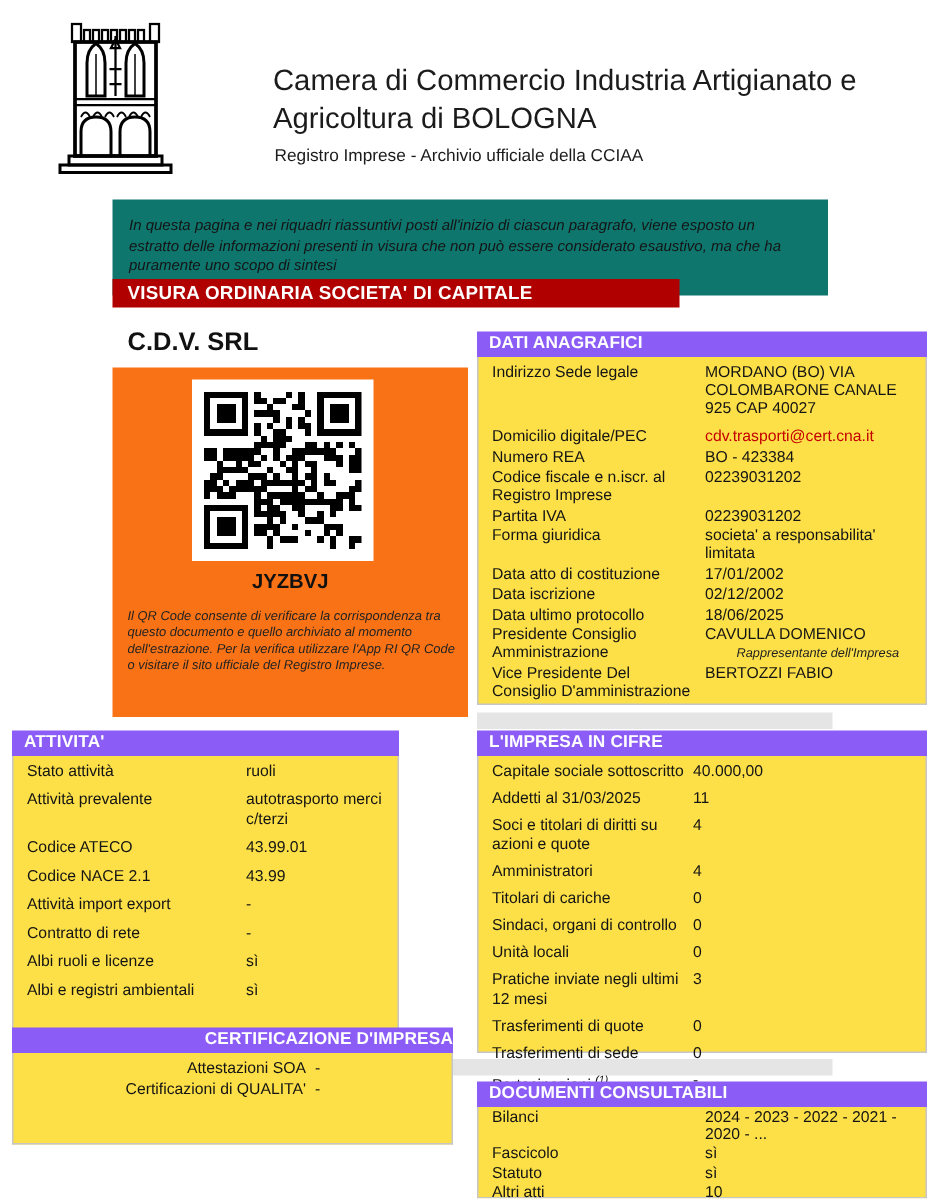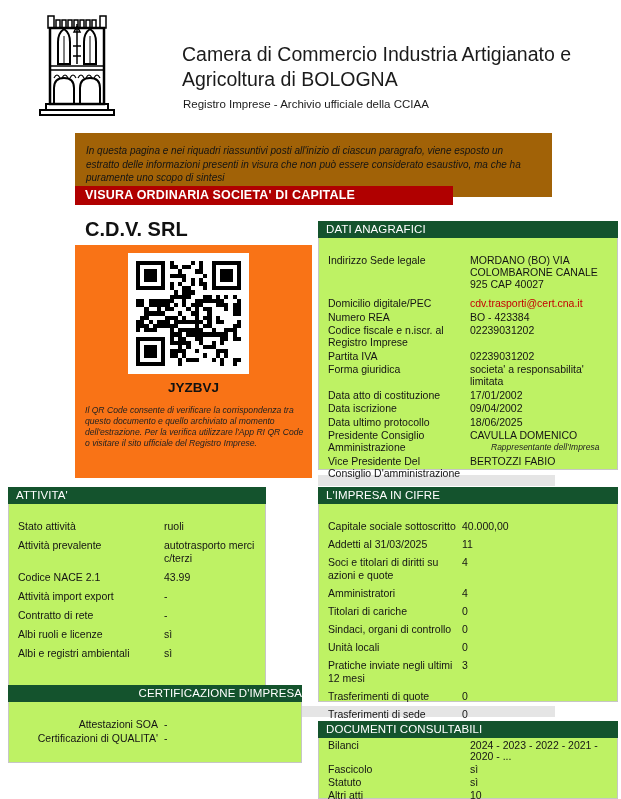--- a/index.html
+++ b/index.html
@@ -5,45 +5,45 @@
   html,body{margin:0;padding:0;background:#fff;}
   #page{position:relative;width:621px;height:799px;overflow:hidden;background:#fff;
         font-family:"Liberation Sans",sans-serif;color:#161616;}
 
   
   #logo{position:absolute;left:38px;top:12px;width:78px;height:106px;}
   #title{position:absolute;left:182px;top:42px;width:430px;font-size:19.5px;line-height:25px;color:#1b1b1b;}
   #subtitle{position:absolute;left:183px;top:98px;font-size:11.5px;color:#1b1b1b;}
 
   
-  #disclaimer{position:absolute;left:75px;top:133px;width:477px;height:64px;background:#a16207;}
+  #disclaimer{position:absolute;left:75px;top:133px;width:477px;height:64px;background:#0f766e;}
   #disclaimer .txt{position:absolute;left:11px;top:11px;width:452px;font-style:italic;font-size:10px;line-height:13.5px;color:#141414;}
   #banner{position:absolute;left:75px;top:186px;width:378px;height:19px;background:#b00000;color:#fff;
           font-weight:bold;font-size:12.5px;line-height:19px;padding-left:10px;box-sizing:border-box;letter-spacing:.2px;}
 
-  #company{position:absolute;left:85px;top:218px;font-size:20px;font-weight:bold;color:#111;}
+  #company{position:absolute;left:85px;top:218px;font-size:17px;font-weight:bold;color:#111;}
 
   
   #qr-panel{position:absolute;left:75px;top:245px;width:237px;height:233px;background:#f97316;}
   #qr-white{position:absolute;left:53px;top:8px;width:121px;height:121px;background:#fff;}
   #qr-svg{position:absolute;left:8px;top:8px;}
   #qr-label{position:absolute;left:0;top:135px;width:100%;text-align:center;font-weight:bold;font-size:13.5px;color:#111;}
   #qr-note{position:absolute;left:10px;top:160px;width:221px;font-style:italic;font-size:8.6px;line-height:11px;color:#222;}
 
   
   .band{position:absolute;background:#e5e5e5;}
   #band-right{left:318px;top:475px;width:237px;height:11px;}
   #band-bottom{left:75px;top:706px;width:480px;height:11px;}
 
   
   .section{position:absolute;}
-  .section-header{height:17px;background:#14532d;color:#fff;font-weight:normal;font-size:11.5px;
+  .section-header{height:17px;background:#8b5cf6;color:#fff;font-weight:bold;font-size:11.5px;
                   line-height:17px;padding-left:8px;letter-spacing:.1px;}
-  .section-body{border:1px solid #c6c6c6;border-top:none;background:#bef264;box-sizing:border-box;
-                padding:16px 3px 0 9px;}
+  .section-body{border:1px solid #c6c6c6;border-top:none;background:#fde047;box-sizing:border-box;
+                padding:4px 3px 0 9px;}
   .row{display:flex;margin-bottom:6px;}
   .row .label{flex:none;font-size:10.5px;line-height:13px;padding-right:6px;color:#141414;}
   .row .value{font-size:10.5px;line-height:13px;color:#141414;}
   .row .value.red-link{color:#c40000;}
   .row .value .note{font-style:italic;font-size:8.5px;line-height:10px;margin-top:1px;color:#222;margin-left:21px;}
   sup.fn{font-size:7px;font-style:italic;}
 
   #dati{left:318px;top:221px;width:300px;}
   #dati .section-body{height:232px;}
   #dati .row{margin-bottom:1.5px;}
@@ -55,21 +55,21 @@
   #attivita .section-body{height:198px;}
   #attivita .row .label{width:140px;}
 
   #impresa{left:318px;top:487px;width:300px;}
   #impresa .section-body{height:198px;}
   #impresa .row{margin-bottom:5px;}
   #impresa .row .label{width:128px;}
 
   #certificazione{left:8px;top:685px;width:294px;text-align:right;}
   #certificazione .section-body{height:61px;}
-  #certificazione .row{margin-bottom:2px;}
+  #certificazione .row{margin-bottom:2px;margin-left:46px;}
   #certificazione .row .label{width:140px;line-height:12px;}
   #certificazione .row .value{line-height:12px;}
 
   #documenti{left:318px;top:721px;width:300px;}
   #documenti .section-body{height:61px;padding-top:2px;}
   #documenti .row{margin-bottom:2px;}
   #documenti .row .label{width:136px;line-height:11px;}
   #documenti .row .value{line-height:11px;width:153px;}
 </style>
 </head>
@@ -384,21 +384,21 @@
         <div class="row">
           <div class="label">Forma giuridica</div>
           <div class="value">societa' a responsabilita' limitata</div>
         </div>
         <div class="row">
           <div class="label">Data atto di costituzione</div>
           <div class="value">17/01/2002</div>
         </div>
         <div class="row">
           <div class="label">Data iscrizione</div>
-          <div class="value">09/04/2002</div>
+          <div class="value">02/12/2002</div>
         </div>
         <div class="row">
           <div class="label">Data ultimo protocollo</div>
           <div class="value">18/06/2025</div>
         </div>
         <div class="row">
           <div class="label">Presidente Consiglio Amministrazione</div>
           <div class="value">CAVULLA DOMENICO<div class="note">Rappresentante dell'Impresa</div></div>
         </div>
         <div class="row">
@@ -413,20 +413,24 @@
     <div class="section-body">
         <div class="row">
           <div class="label">Stato attività</div>
           <div class="value">ruoli</div>
         </div>
         <div class="row">
           <div class="label">Attività prevalente</div>
           <div class="value">autotrasporto merci c/terzi</div>
         </div>
         <div class="row">
+          <div class="label">Codice ATECO</div>
+          <div class="value">43.99.01</div>
+        </div>
+        <div class="row">
           <div class="label">Codice NACE 2.1</div>
           <div class="value">43.99</div>
         </div>
         <div class="row">
           <div class="label">Attività import export</div>
           <div class="value">-</div>
         </div>
         <div class="row">
           <div class="label">Contratto di rete</div>
           <div class="value">-</div>

